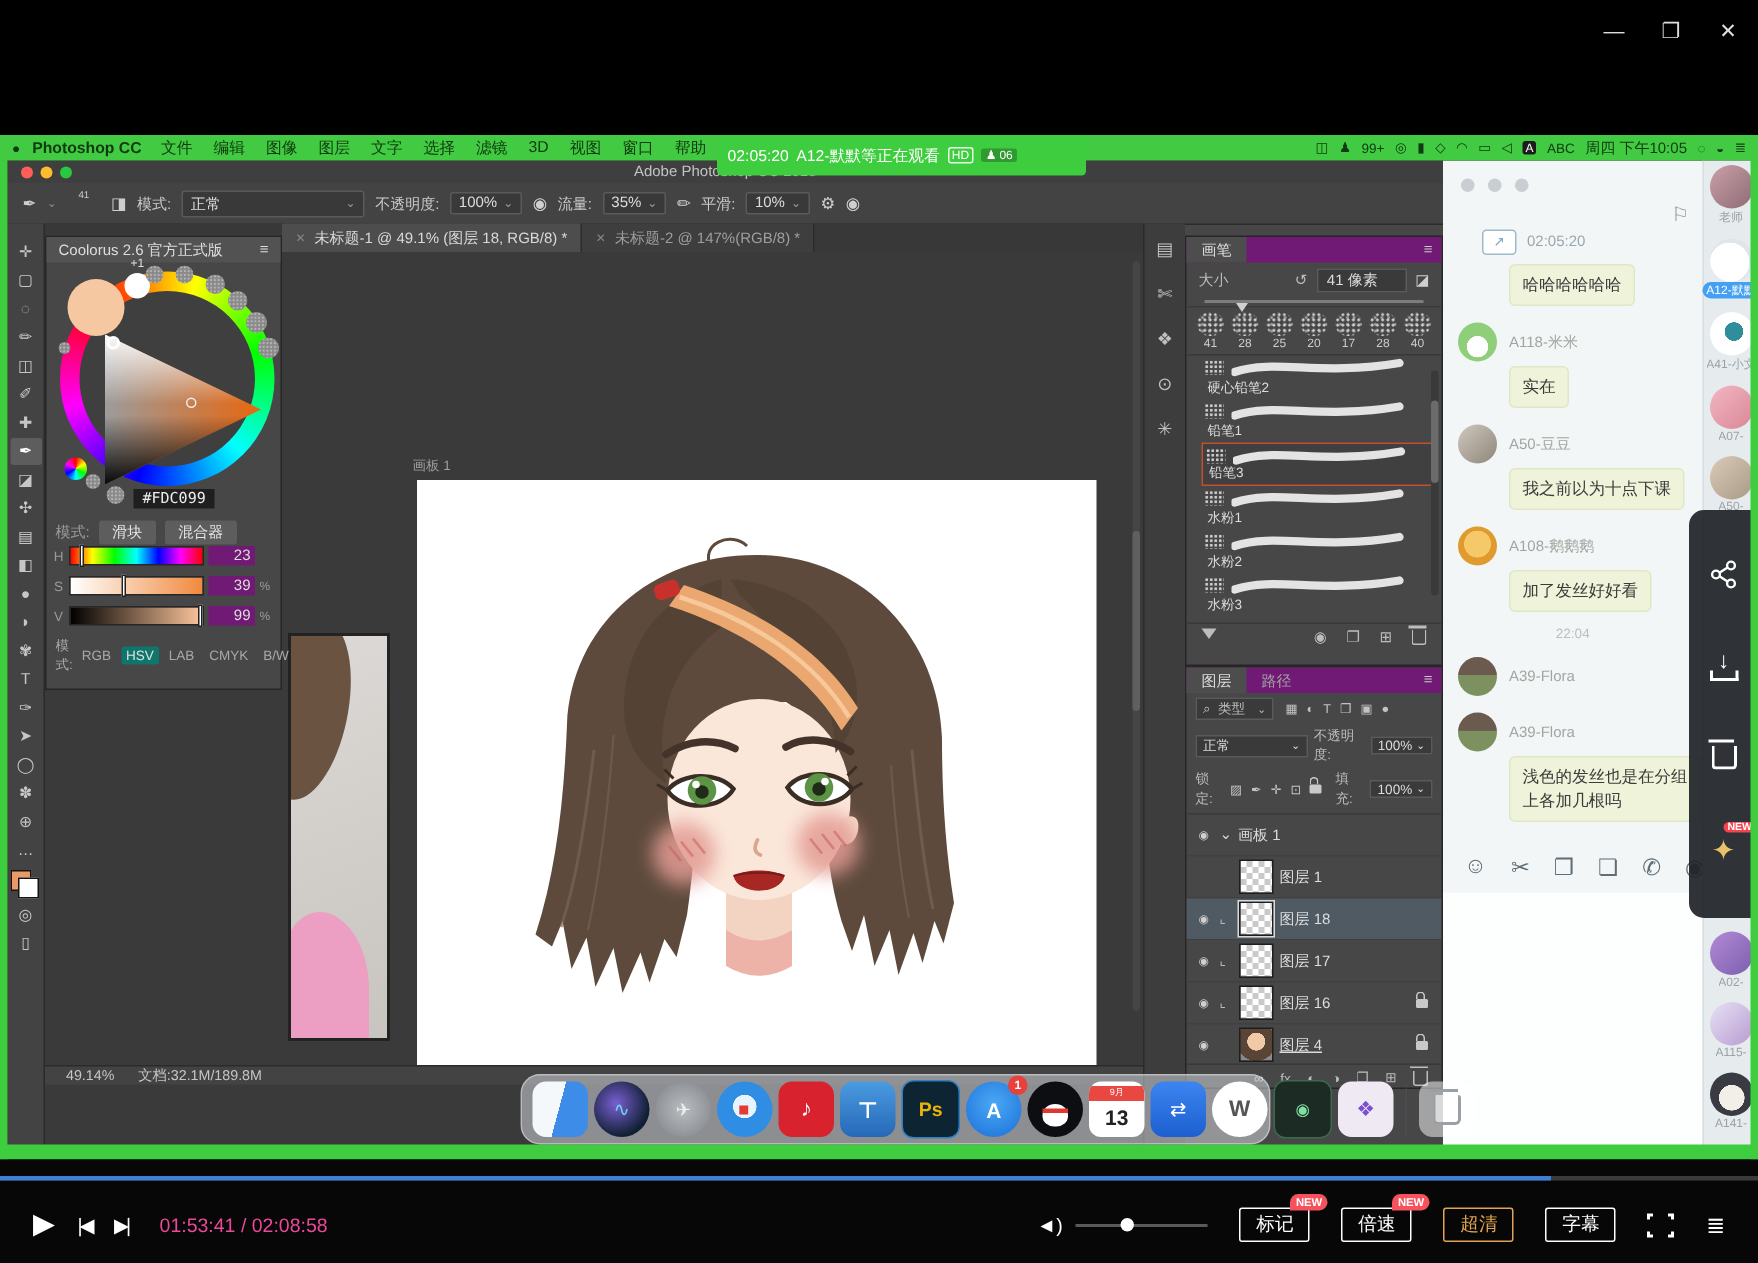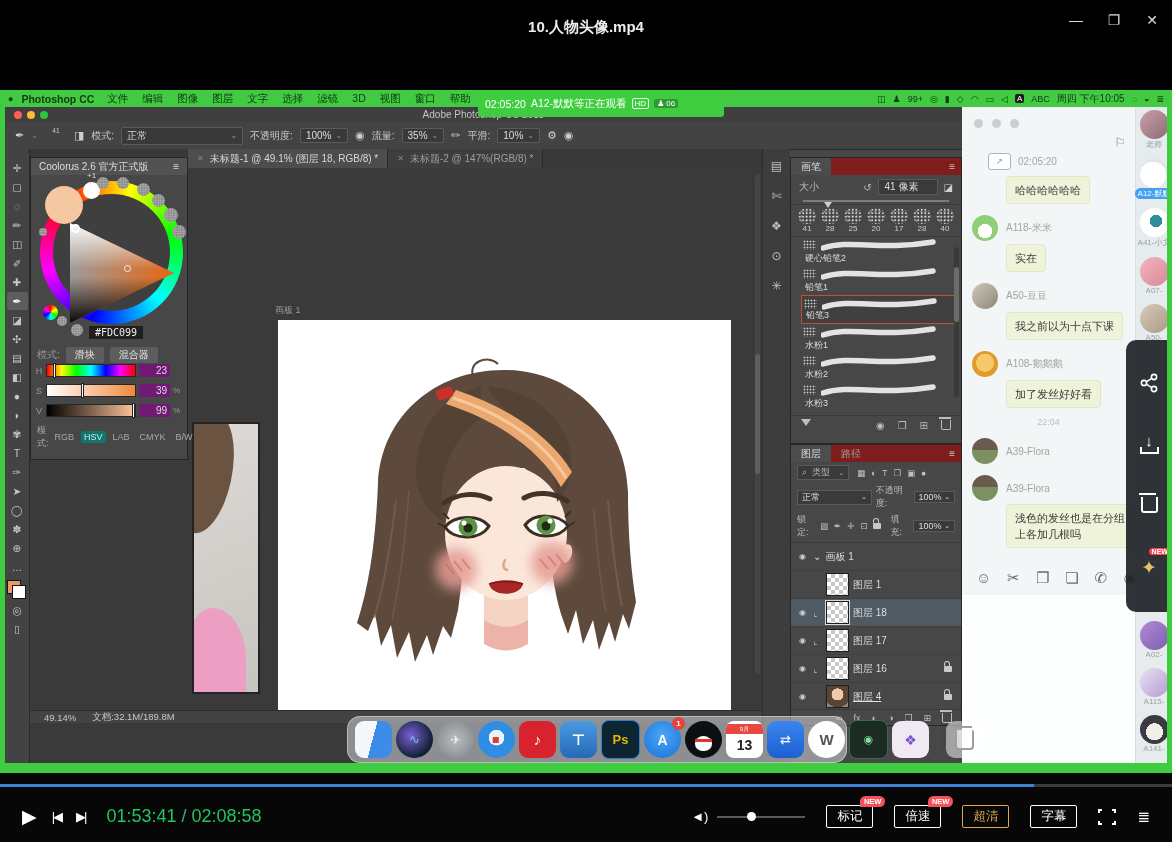--- a/index.html
+++ b/index.html
@@ -110,21 +110,21 @@
   .cmrow{position:absolute;left:6px;top:266px;display:flex;gap:3px;align-items:center;font-size:9px;color:#a8a8a8;}
   .cm{padding:1px 3px;}
   .cm.active{background:#0f766e;color:#e0e0e0;border-radius:2px;}
 
   
   .pstrip{position:absolute;left:757px;top:42px;width:28px;height:617px;background:#3d3d3d;border-left:1px solid #2b2b2b;
     display:flex;flex-direction:column;align-items:center;padding-top:10px;gap:16px;color:#c0c0c0;font-size:12px;box-sizing:border-box;}
   .panel{position:absolute;background:#474747;border:1px solid #262626;box-sizing:border-box;}
   .brushes{left:785px;top:50px;width:172px;height:287px;}
   .layers{left:785px;top:337px;width:172px;height:282px;}
-  .panel-h{height:17px;background:#7f1d1d;display:flex;align-items:center;color:#ddd;font-size:10px;}
+  .panel-h{height:17px;background:#701a75;display:flex;align-items:center;color:#ddd;font-size:10px;}
   .panel-tab{background:#4d4d4d;height:100%;display:flex;align-items:center;padding:0 10px;}
   .panel-tab.dim{background:transparent;color:#a0a0a0;}
   .panel-menu{margin-left:auto;padding:0 6px;color:#c8c8c8;font-size:10px;}
   .size-row{display:flex;align-items:center;gap:6px;padding:4px 8px 0;font-size:10px;color:#bbb;}
   .size-val{background:#3a3a3a;border:1px solid #5a5a5a;padding:0 6px;color:#ddd;min-width:46px;}
   .bslider{margin:5px 12px 2px;height:2px;background:#7c7c7c;position:relative;}
   .bslider i{position:absolute;left:17%;top:2px;border:4px solid transparent;border-bottom:6px solid #cfcfcf;transform:translateX(-50%) rotate(180deg);}
   .presets{display:flex;gap:1px;padding:3px 5px;border-top:1px solid #3a3a3a;border-bottom:1px solid #393939;}
   .preset{width:22px;text-align:center;}
   .pimg{width:18px;height:16px;margin:0 auto;border-radius:50%;
@@ -245,41 +245,40 @@
   .bin3{display:inline-block;width:15px;height:18px;border:2px solid #9aa0a6;border-top:none;border-radius:2px 2px 4px 4px;position:relative;background:rgba(255,255,255,.6);}
   .bin3::before{content:'';position:absolute;left:-4px;top:-4px;width:19px;height:2px;background:#9aa0a6;}
 
   
   .pbar{position:absolute;left:0;top:773px;width:1172px;height:69px;background:#070707;z-index:50;}
   .progress{position:absolute;left:0;top:11px;width:100%;height:3px;background:#3a3a3a;}
   .pfill{height:100%;background:#3f7fd6;}
   .pctrl{position:absolute;left:0;right:0;top:18px;bottom:0;display:flex;align-items:center;padding:0 22px;gap:15px;color:#fff;}
   .play{font-size:19px;}
   .skip{font-size:13px;letter-spacing:-2px;}
-  .ptime{font-size:18px;color:#22c55e;margin-left:6px;white-space:nowrap;}
+  .ptime{font-size:13px;color:#ec4899;margin-left:6px;white-space:nowrap;}
   .pright{margin-left:auto;display:flex;align-items:center;gap:21px;}
   .volwrap{display:flex;align-items:center;gap:9px;}
   .volico{font-size:13px;}
   .volslider{width:88px;height:2px;background:#5a5a5a;position:relative;}
   .volfill{height:100%;background:#fff;}
   .voldot{position:absolute;top:-3.5px;width:9px;height:9px;border-radius:50%;background:#fff;margin-left:-4px;}
   .pbtn{border:1px solid #fff;border-radius:2px;padding:2px 10px;font-size:12.5px;color:#fff;position:relative;white-space:nowrap;}
   .pbtn.gold{border-color:#e2a44f;color:#e2a44f;}
   .newb{position:absolute;top:-10px;right:-13px;background:#f6525e;color:#fff;font-size:7.5px;padding:1px 4px;border-radius:6px 6px 6px 0;font-weight:bold;}
   .fsc{width:14px;height:12px;position:relative;border:2px solid #fff;}
   .fsc::before{content:'';position:absolute;left:2px;right:2px;top:-3px;bottom:-3px;background:#070707;}
   .fsc::after{content:'';position:absolute;top:2px;bottom:2px;left:-3px;right:-3px;background:#070707;}
   .plist{font-size:15px;}
 </style>
 </head>
 <body>
 
 <div class="screen">
 
-  <div class="vt-title">10.人物头像.mp4</div>
   <div class="win-btns">
     <span class="win-btn">—</span>
     <span class="win-btn">❐</span>
     <span class="win-btn">✕</span>
   </div>
 
   <div class="gedge" style="left:0;top:90px;width:5px;height:683px;"></div>
   <div class="gedge" style="right:0;top:90px;width:5px;height:683px;"></div>
   <div class="gedge" style="left:0;top:763px;width:1172px;height:10px;"></div>
 

